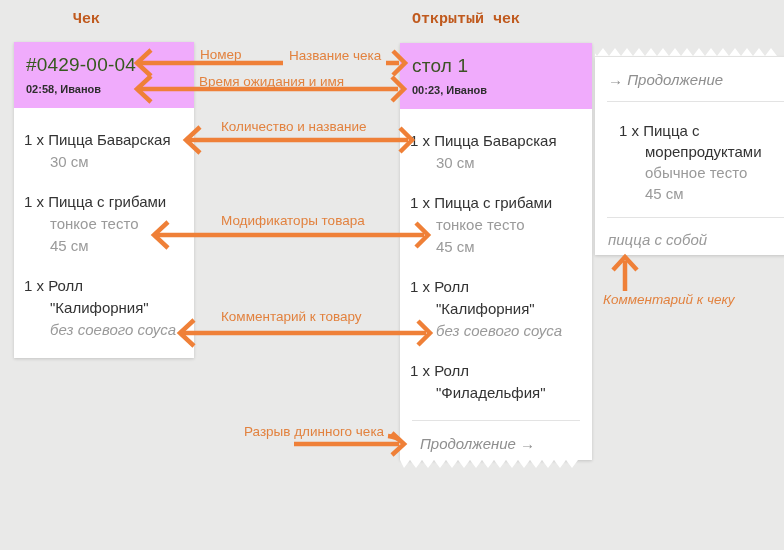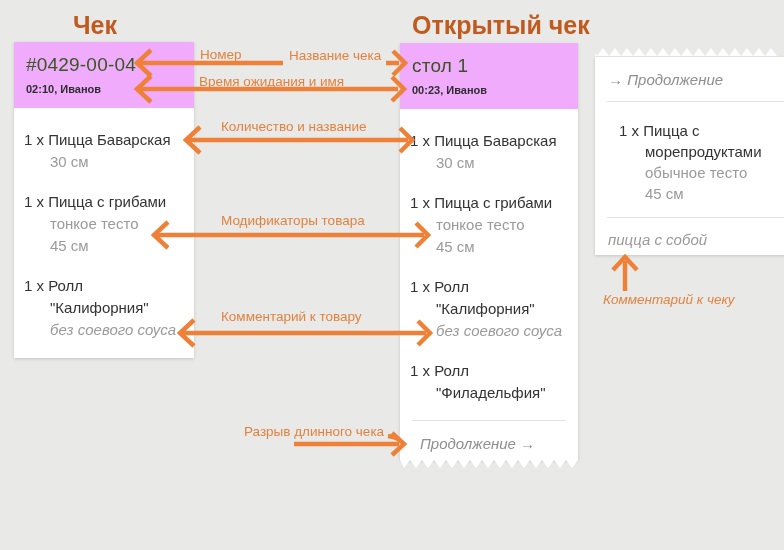--- a/index.html
+++ b/index.html
@@ -3,21 +3,21 @@
 <meta charset="utf-8">
 <style>
   html,body{margin:0;padding:0;}
   #stage{
     position:relative;width:784px;height:550px;overflow:hidden;
     background:#e9e9e8;
     font-family:"Liberation Sans","DejaVu Sans",sans-serif;
     -webkit-font-smoothing:antialiased;
   }
   .card-title{
-    position:absolute;font-size:25px;font-weight:bold;color:#c05a1e;white-space:nowrap;
+    position:absolute;font-size:15px;font-weight:bold;color:#c05a1e;white-space:nowrap;font-family:Liberation Mono, monospace;
   }
   .card{
     position:absolute;background:#fff;box-shadow:0 1px 3px rgba(0,0,0,.16);
   }
   .rhead{
     background:#f0abfc;padding:12px 12px 0 12px;box-sizing:border-box;height:66px;
   }
   .rnum{font-size:19px;color:#35591d;letter-spacing:.2px;}
   .rmeta{font-size:11px;font-weight:bold;color:#2e2e2e;margin-top:7px;}
   .rbody{padding:21px 10px 0 10px;}
@@ -39,21 +39,21 @@
 <body>
 
 <div id="stage">
 
   <div class="card-title" style="left:73px;top:11px;">Чек</div>
   <div class="card-title" style="left:412px;top:11px;">Открытый чек</div>
 
   <div class="card" style="left:14px;top:42px;width:180px;height:316px;">
     <div class="rhead">
       <div class="rnum">#0429-00-04</div>
-      <div class="rmeta">02:10, Иванов</div>
+      <div class="rmeta">02:58, Иванов</div>
     </div>
     <div class="rbody">
       <div class="item">
         <div class="l">1 х Пицца Баварская</div>
 
         <div class="l mod ind">30 см</div>
 
       </div>
       <div class="item">
         <div class="l">1 х Пицца с грибами</div>
@@ -64,21 +64,21 @@
       </div>
       <div class="item">
         <div class="l">1 х Ролл</div>
         <div class="l ind">"Калифорния"</div>
 
         <div class="l com ind">без соевого соуса</div>
       </div>
     </div>
   </div>
 
-  <div class="card" style="left:400px;top:43px;width:178px;height:417px;">
+  <div class="card" style="left:400px;top:43px;width:192px;height:417px;">
     <div class="rhead">
       <div class="rnum" style="color:#3c5224;">стол 1</div>
       <div class="rmeta">00:23, Иванов</div>
     </div>
     <div class="rbody">
       <div class="item">
         <div class="l">1 х Пицца Баварская</div>
 
         <div class="l mod ind">30 см</div>
 

